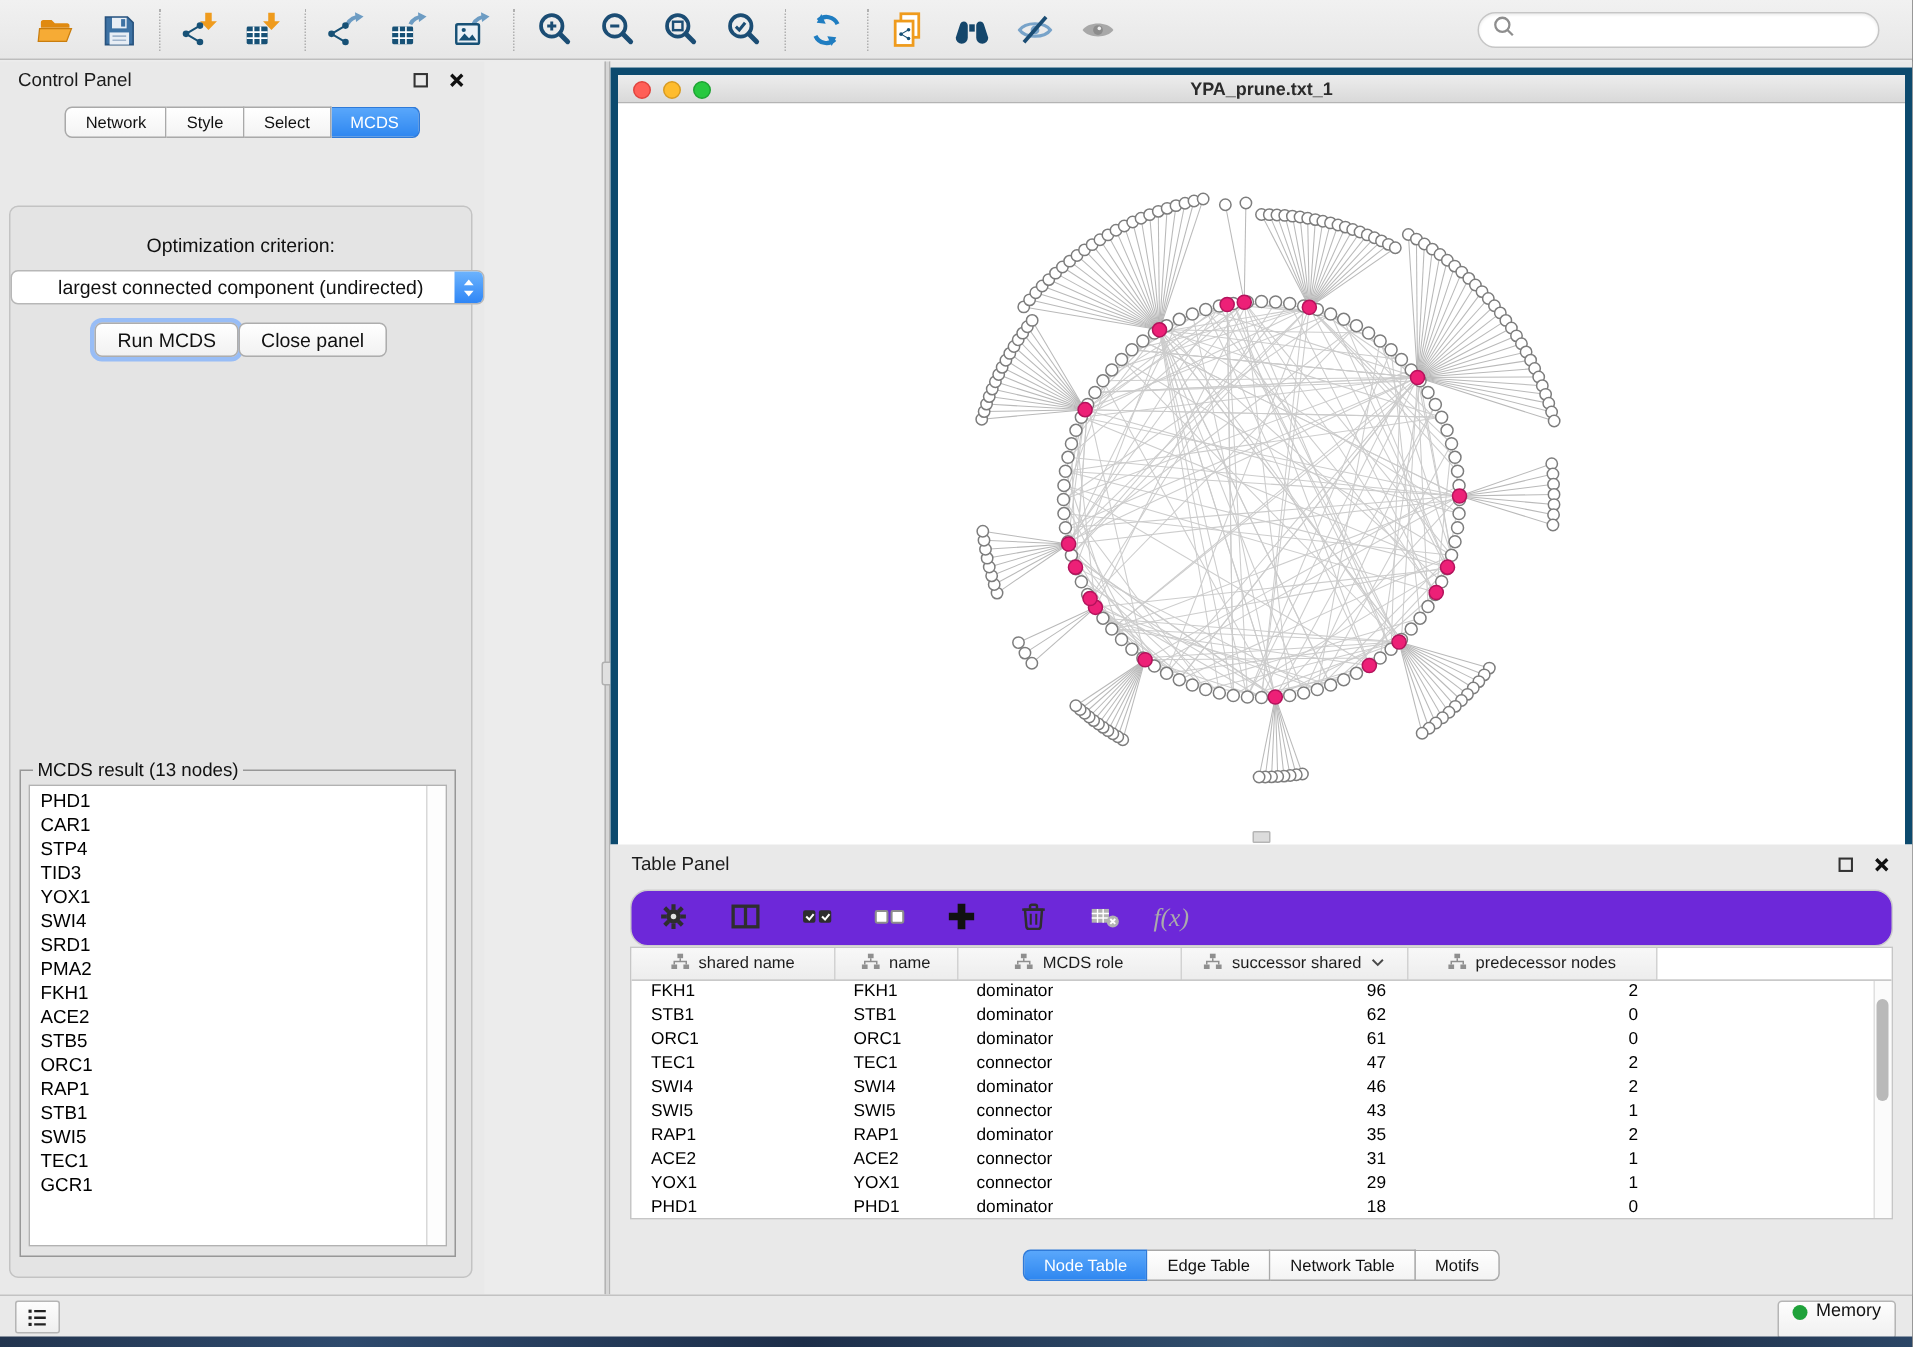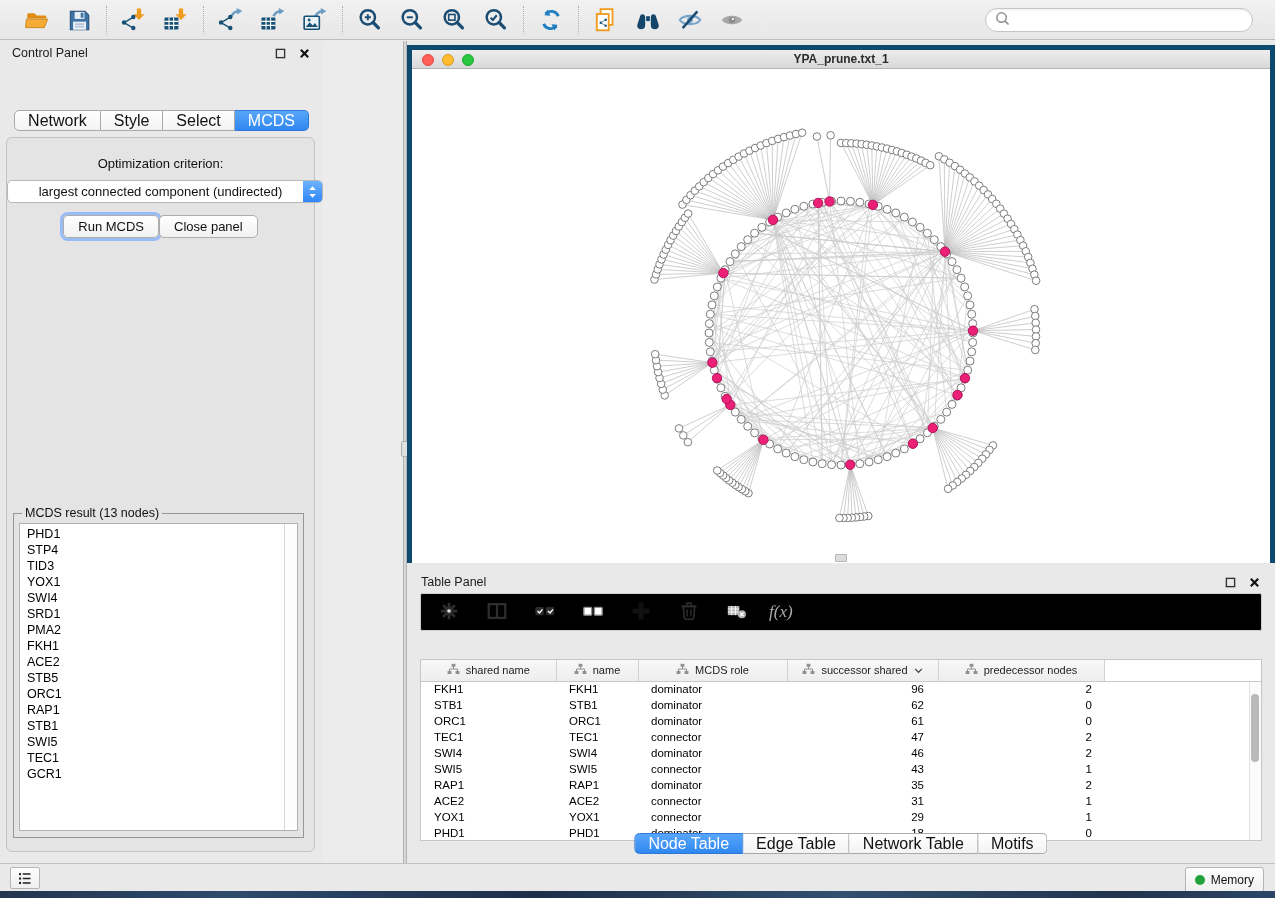--- a/index.html
+++ b/index.html
@@ -32,24 +32,23 @@
   .control-panel {
     position:absolute; left:0; top:41px; width:323px; height:822px;
     background:#e9e9e9;
   }
   .cp-header { height:24px; display:flex; align-items:center; padding:0 12px; }
   .panel-title { font-size:12.5px; color:#1b1b1b; }
   .win-btns { margin-left:auto; display:flex; align-items:center; gap:10px; }
   .win-btn { background:none; border:none; width:14px; height:14px; display:flex; align-items:center; justify-content:center; }
   .cp-tabs { position:relative; z-index:2; display:flex; justify-content:center; margin-top:6px; }
   .cp-tab, .tp-tab {
-    font-size:16px; height:21px; padding:0 13px; display:flex; align-items:center;
+    font-size:11px; height:21px; padding:0 13px; display:flex; align-items:center;
     background:linear-gradient(#ffffff,#f3f3f3); border:1px solid #a9a9a9; border-left-width:0;
     color:#111;
-    margin-top:39px;
   }
   .cp-tab:first-child, .tp-tab:first-child { border-left-width:1px; border-radius:5px 0 0 5px; }
   .cp-tab:last-child, .tp-tab:last-child { border-radius:0 5px 5px 0; }
   .cp-tab.active, .tp-tab.active {
     background:linear-gradient(#59a7fb,#2f87f0); border-color:#2f7ad8; color:#fff;
   }
   .cp-content {
     position:absolute; left:6px; right:8px; top:96px; bottom:11px;
     background:#e4e4e4; border:1px solid #c3c3c3; border-radius:6px;
   }
@@ -106,30 +105,30 @@
   .light { width:12px; height:12px; border-radius:50%; }
   .light.red { background:#ff5f57; border:0.5px solid #e0443e; }
   .light.yellow { background:#febc2e; border:0.5px solid #d89b22; }
   .light.green { background:#28c840; border:0.5px solid #1ea433; }
   .nw-title { font-size:12px; font-weight:bold; color:#2b2b2b; }
   .nw-canvas { position:relative; width:100%; height:497px; background:#fff; overflow:hidden; }
   .h-grip { position:absolute; left:50%; bottom:-4px; width:12px; height:8px; margin-left:-6px;
     background:#dcdcdc; border:1px solid #b5b5b5; border-radius:1px; z-index:3; }
   
   .table-panel { position:absolute; left:0; top:522px; right:0; height:300px; background:#e9e9e9; }
-  .tp-header { height:26px; display:flex; align-items:flex-end; padding:0 14px; }
+  .tp-header { height:26px; display:flex; align-items:center; padding:0 14px; }
   .tp-toolbar {
     position:absolute; left:13px; right:13px; top:30px; height:38px;
-    background:#000000; border:1px solid #cdcdcd; border-radius:2px;
+    background:#6d28d9; border:1px solid #cdcdcd; border-radius:12px;
     display:flex; align-items:center; gap:24px; padding-left:16px;
   }
   .tp-tool { background:none; border:none; width:24px; height:24px; display:flex; align-items:center; justify-content:center; }
   .fx-label { font-size:17px; font-style:italic; color:#ababab; font-family:"Liberation Serif","DejaVu Serif",serif; margin-left:-4px; }
   .node-table-wrap {
-    position:absolute; left:13px; right:13px; top:96px; height:182px;
+    position:absolute; left:13px; right:13px; top:68px; height:182px;
     background:#fff; border:1px solid #c6c6c6; overflow:hidden;
   }
   table.node-table { border-collapse:collapse; table-layout:fixed; width:100%; }
   .node-table th {
     height:21px; font-size:11px; font-weight:normal; color:#1d1d1d;
     background:linear-gradient(#f8f8f8,#ededed);
     border-right:1px solid #d2d2d2; border-bottom:1px solid #c9c9c9;
   }
   .node-table th .th-inner { display:flex; align-items:center; justify-content:center; gap:6px; }
   .node-table th.filler { background:#fff; border-right:none; }
@@ -146,21 +145,21 @@
     background:#e9e9e9; border-top:1px solid #c2c2c2;
   }
   .sb-left-btn {
     position:absolute; left:10px; top:3px; width:30px; height:22px;
     background:linear-gradient(#fdfdfd,#efefef); border:1px solid #b5b5b5; border-radius:2px;
     display:flex; align-items:center; justify-content:center;
   }
   .memory-btn {
     position:absolute; right:11px; top:3px; height:22px; padding:12px 9px;
     background:linear-gradient(#fdfdfd,#f0f0f0); border:1px solid #b5b5b5; border-radius:3px;
-    display:flex; align-items:center; gap:6px; font-size:12px; color:#111;
+    display:flex; align-items:flex-end; gap:6px; font-size:12px; color:#111;
   }
   .mem-dot { width:10px; height:10px; border-radius:50%; }
   .desktop-strip {
     position:absolute; left:0; top:891px; width:1275px; height:7px;
     background:linear-gradient(90deg,#23354f 0%,#2e4a6d 18%,#1d2e49 42%,#32506f 66%,#22344e 88%,#2b4666 100%);
   }
 </style>
 </head>
 <body>
 
@@ -399,20 +398,21 @@
       </div>
       <div class="cp-buttons">
         <button class="mac-btn focus-ring">Run MCDS</button>
         <button class="mac-btn">Close panel</button>
       </div>
       <fieldset class="mcds-fieldset">
         <legend>MCDS result (13 nodes)</legend>
         <div class="result-list">
           <div id="mcds-items">
               <div>PHD1</div>
+              <div>CAR1</div>
               <div>STP4</div>
               <div>TID3</div>
               <div>YOX1</div>
               <div>SWI4</div>
               <div>SRD1</div>
               <div>PMA2</div>
               <div>FKH1</div>
               <div>ACE2</div>
               <div>STB5</div>
               <div>ORC1</div>

